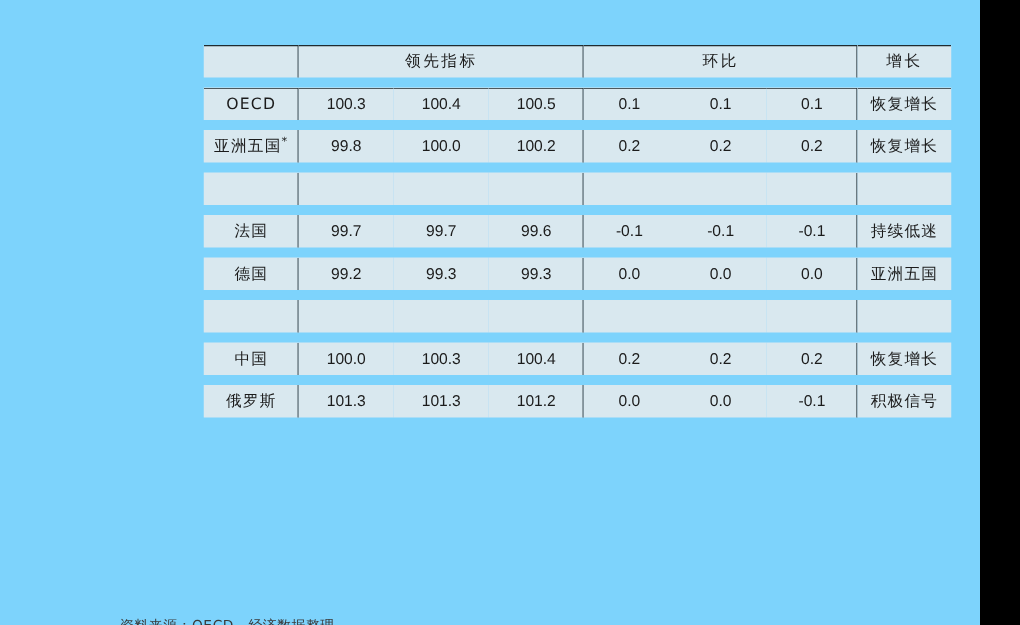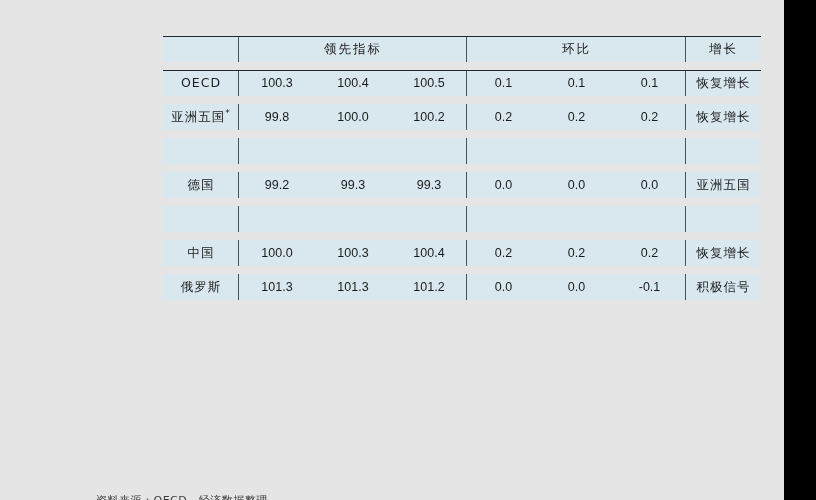--- a/index.html
+++ b/index.html
@@ -12,21 +12,21 @@
     width: 816px;
     height: 500px;
     overflow: hidden;
     font-family: "Liberation Sans", "DejaVu Sans", sans-serif;
   }
 
   #page {
     position: relative;
     width: 784px;
     height: 500px;
-    background: #e5e5e5;
+    background: #7dd3fc;
   }
 
   
   #table-wrap {
     position: absolute;
     left: 163px;
     top: 28px;
     width: 596px;
   }
 
@@ -173,20 +173,30 @@
             <td class="label-cell cjk sep-right"></td>
             <td class="num"></td>
             <td class="num"></td>
             <td class="num sep-right"></td>
             <td class="num"></td>
             <td class="num"></td>
             <td class="num sep-right"></td>
             <td class="cjk"></td>
           </tr>
           <tr>
+            <td class="label-cell cjk sep-right">法国</td>
+            <td class="num">99.7</td>
+            <td class="num">99.7</td>
+            <td class="num sep-right">99.6</td>
+            <td class="num">-0.1</td>
+            <td class="num">-0.1</td>
+            <td class="num sep-right">-0.1</td>
+            <td class="cjk">持续低迷</td>
+          </tr>
+          <tr>
             <td class="label-cell cjk sep-right">德国</td>
             <td class="num">99.2</td>
             <td class="num">99.3</td>
             <td class="num sep-right">99.3</td>
             <td class="num">0.0</td>
             <td class="num">0.0</td>
             <td class="num sep-right">0.0</td>
             <td class="cjk">亚洲五国</td>
           </tr>
           <tr class="blank-row">

